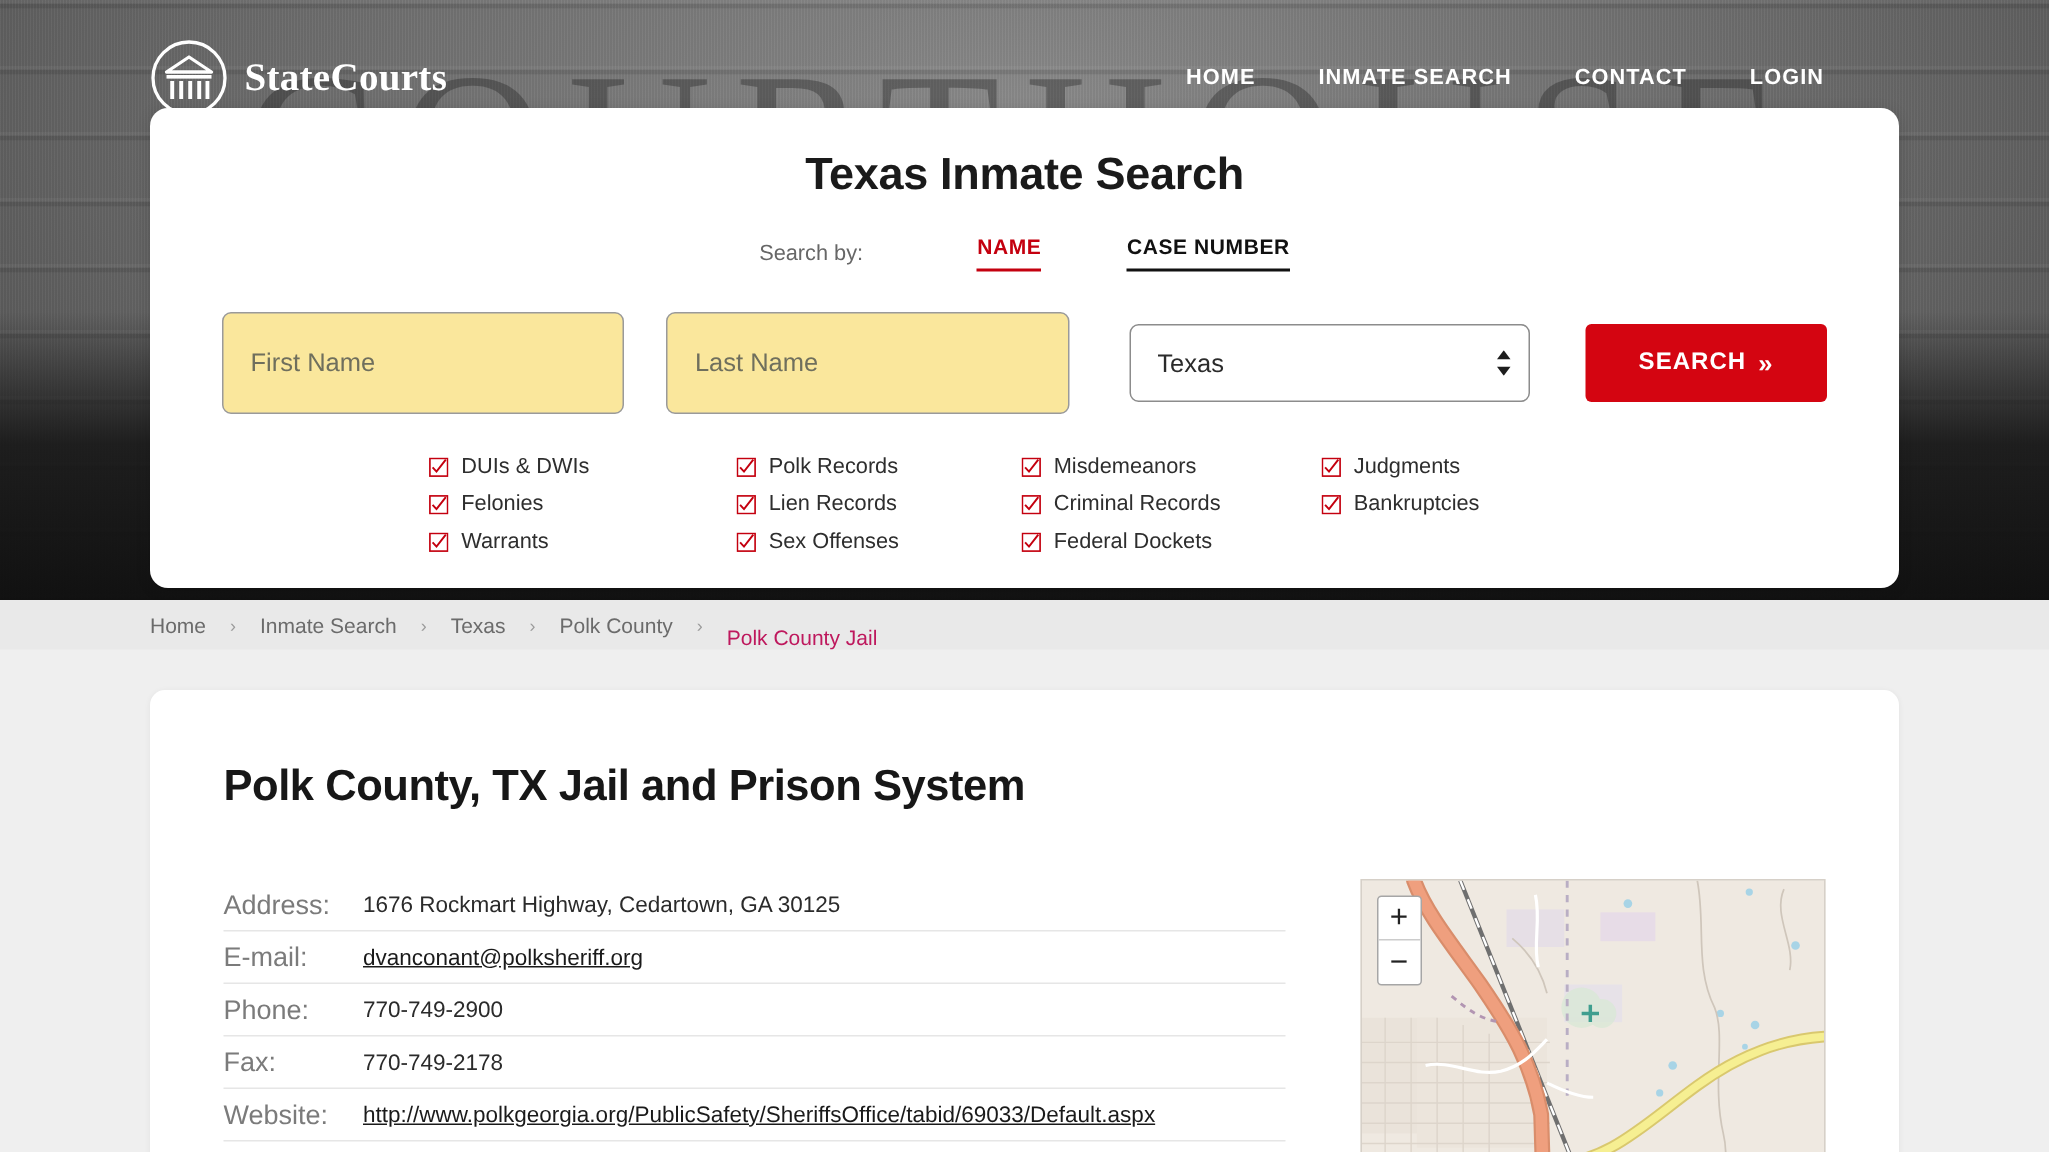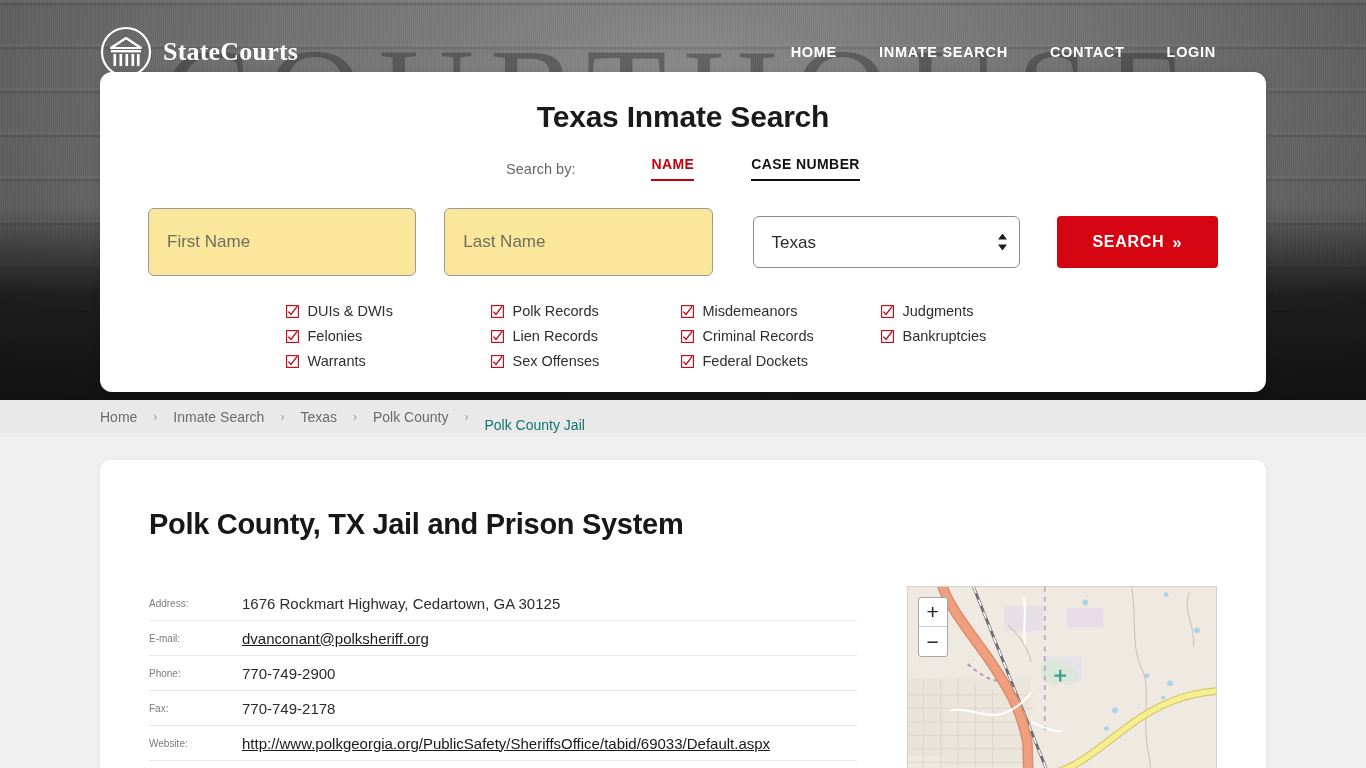--- a/index.html
+++ b/index.html
@@ -231,21 +231,21 @@
     align-items: center;
     padding-left: 100px;
     gap: 0;
   }
   .crumbbar a, .crumbbar span.crumb-cur {
     font-size: 14px;
     color: #6b6b6b;
     text-decoration: none;
     white-space: nowrap;
   }
-  .crumbbar span.crumb-cur { color: #0f766e; margin-top: 16px; }
+  .crumbbar span.crumb-cur { color: #be185d; margin-top: 16px; }
   .crumb-sep {
     color: #9b9b9b;
     font-size: 12px;
     margin: 0 16px;
     user-select: none;
   }
 
   
   .main-wrap { padding: 27px 100px 0 100px; }
   .main-card {
@@ -268,21 +268,21 @@
   .info-line {
     display: flex;
     align-items: center;
     height: 35px;
     border-bottom: 1px solid #e6e6e6;
   }
   .info-line:first-child { border-top: none; }
   .info-k {
     width: 93px;
     flex: 0 0 93px;
-    font-size: 10px;
+    font-size: 18px;
     color: #7b7b7b;
   }
   .info-v { font-size: 15px; color: #2b2b2b; }
   .info-v a { color: #1a1a1a; text-decoration: underline; }
 
   
   .map-box {
     margin-left: 50px;
     width: 320px;
     height: 230px;

